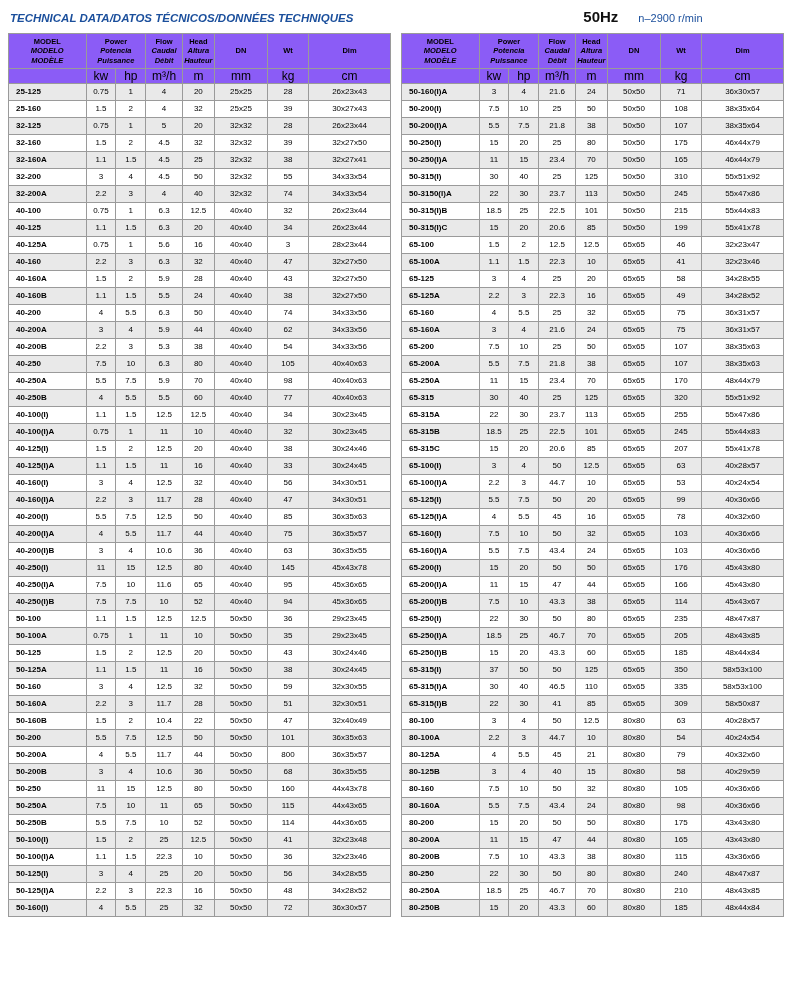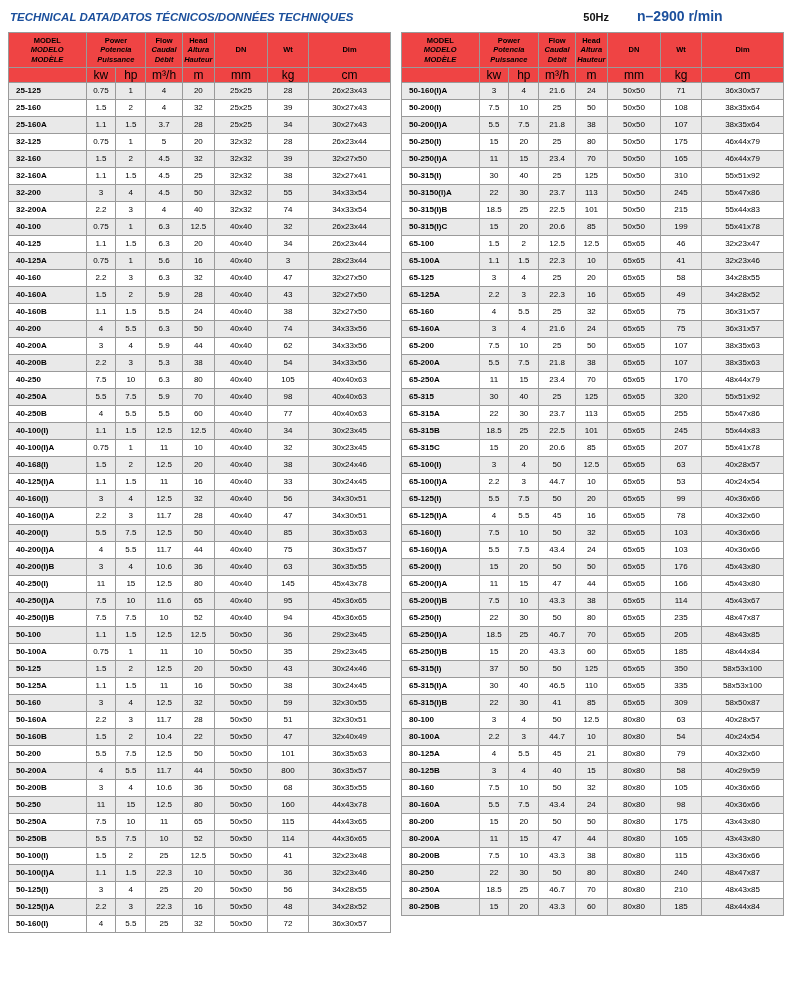--- a/index.html
+++ b/index.html
@@ -12,44 +12,44 @@
   .page{width:792px;box-sizing:border-box;padding:6px 8px 4px 8px;}
   .header{
     display:flex;align-items:baseline;justify-content:flex-start;
     margin:2px 0 8px 2px;
   }
   .header .title{
     color:#1b4f9c;font-weight:bold;font-style:italic;font-size:11.5px;
     letter-spacing:0px;white-space:nowrap;
   }
   .header .hz{
-    color:#111;font-weight:bold;font-size:11px;margin-left:230px;white-space:nowrap;
+    color:#111;font-weight:bold;font-size:15px;margin-left:230px;white-space:nowrap;
   }
   .header .rpm{
-    color:#1b4f9c;font-weight:bold;font-size:14px;margin-left:28px;white-space:nowrap;
+    color:#1b4f9c;font-weight:normal;font-size:11px;margin-left:20px;white-space:nowrap;
   }
   .tables{display:flex;gap:10px;align-items:flex-start;}
   table{
     border-collapse:collapse;
     table-layout:fixed;
     font-size:8px;
     background:#fff;
   }
   table.t{width:383px;}
   th,td{
     border:1px solid #9a9a9a;
     padding:0;
     text-align:center;
     vertical-align:middle;
     line-height:1.05;
     height:16px;
     overflow:hidden;
     white-space:nowrap;
   }
-  thead th{background:#ef4444;}
+  thead th{background:#8b5cf6;}
   .hd-main{font-size:7.5px;font-weight:bold;line-height:1.25;padding:3px 1px;}
   .hd-main .l1{font-weight:bold;font-style:normal;}
   .hd-main .l2{font-weight:bold;font-style:italic;}
   .hd-main .l3{font-weight:bold;font-style:italic;}
   .hd-unit{font-size:12px;font-weight:normal;height:14px;}
   .model{font-weight:bold;font-size:8px;text-align:left;padding-left:7px;}
   tbody tr:nth-child(odd) td{background:#e9e9e9;}
   tbody tr:nth-child(even) td{background:#ffffff;}
   .c-model{width:70px;}
   .c-kw{width:27px;}
@@ -142,30 +142,20 @@
             <td class="model">25-160</td>
             <td>1.5</td>
             <td>2</td>
             <td>4</td>
             <td>32</td>
             <td>25x25</td>
             <td>39</td>
             <td>30x27x43</td>
           </tr>
           <tr>
-            <td class="model">25-160A</td>
-            <td>1.1</td>
-            <td>1.5</td>
-            <td>3.7</td>
-            <td>28</td>
-            <td>25x25</td>
-            <td>34</td>
-            <td>30x27x43</td>
-          </tr>
-          <tr>
             <td class="model">32-125</td>
             <td>0.75</td>
             <td>1</td>
             <td>5</td>
             <td>20</td>
             <td>32x32</td>
             <td>28</td>
             <td>26x23x44</td>
           </tr>
           <tr>
@@ -342,21 +332,21 @@
             <td class="model">40-100(I)A</td>
             <td>0.75</td>
             <td>1</td>
             <td>11</td>
             <td>10</td>
             <td>40x40</td>
             <td>32</td>
             <td>30x23x45</td>
           </tr>
           <tr>
-            <td class="model">40-168(I)</td>
+            <td class="model">40-125(I)</td>
             <td>1.5</td>
             <td>2</td>
             <td>12.5</td>
             <td>20</td>
             <td>40x40</td>
             <td>38</td>
             <td>30x24x46</td>
           </tr>
           <tr>
             <td class="model">40-125(I)A</td>

